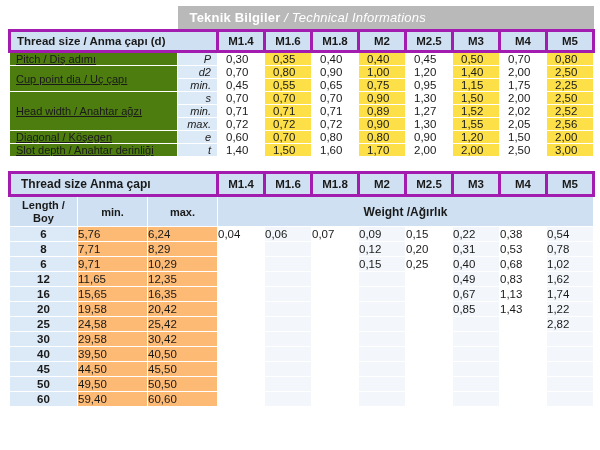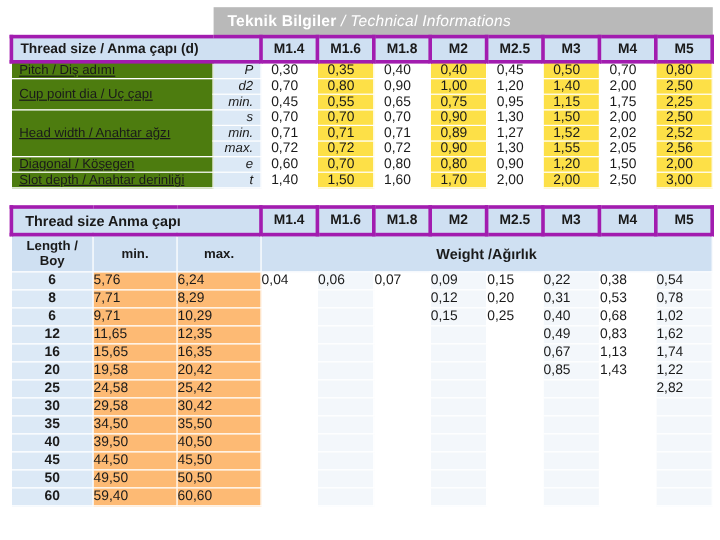--- a/index.html
+++ b/index.html
@@ -423,33 +423,20 @@
         <td class="w"></td>
         <td class="w alt"></td>
         <td class="w"></td>
         <td class="w alt"></td>
         <td class="w"></td>
         <td class="w alt"></td>
         <td class="w"></td>
         <td class="w alt"></td>
       </tr>
       <tr class="row">
-        <td class="len">35</td>
-        <td class="mm">34,50</td>
-        <td class="mm">35,50</td>
-        <td class="w"></td>
-        <td class="w alt"></td>
-        <td class="w"></td>
-        <td class="w alt"></td>
-        <td class="w"></td>
-        <td class="w alt"></td>
-        <td class="w"></td>
-        <td class="w alt"></td>
-      </tr>
-      <tr class="row">
         <td class="len">40</td>
         <td class="mm">39,50</td>
         <td class="mm">40,50</td>
         <td class="w"></td>
         <td class="w alt"></td>
         <td class="w"></td>
         <td class="w alt"></td>
         <td class="w"></td>
         <td class="w alt"></td>
         <td class="w"></td>

